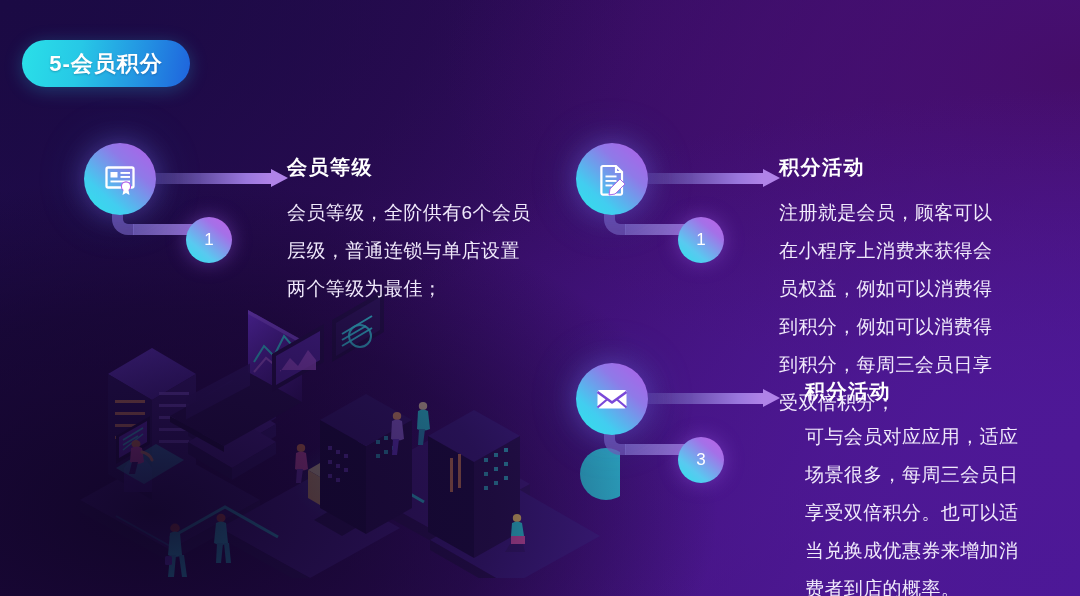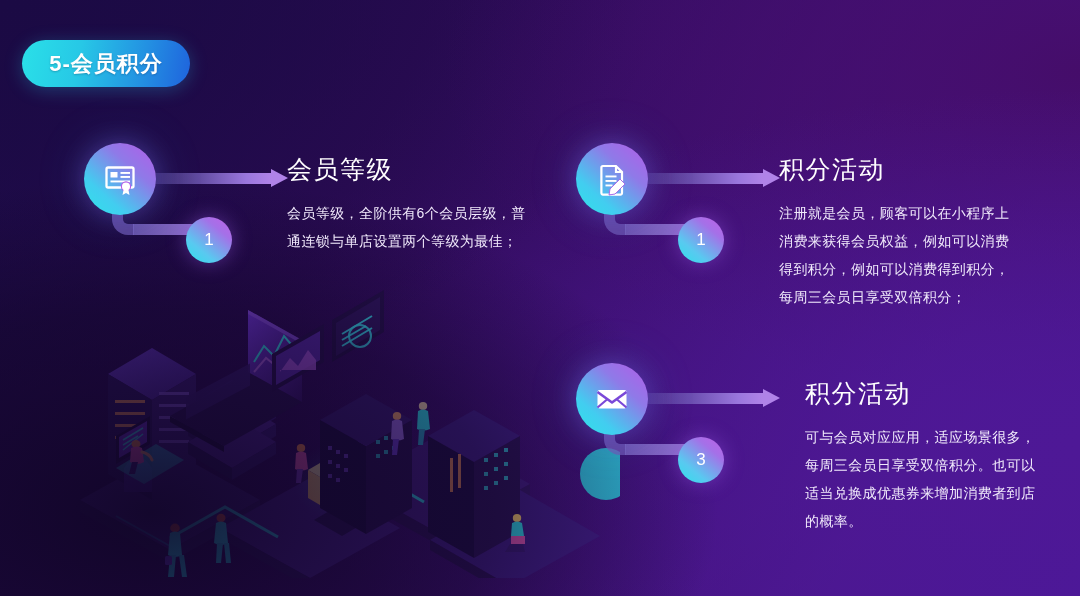--- a/index.html
+++ b/index.html
@@ -84,26 +84,26 @@
     position:absolute; width:46px; height:46px; border-radius:50%;
     background:linear-gradient(40deg,#2ee1ea 0%,#59c9f0 30%,#a471e8 72%,#c05fe6 100%);
     display:flex; align-items:center; justify-content:center;
     color:#fff; font-size:17px; font-weight:400;
     box-shadow:0 0 20px rgba(150,90,230,.45);
     z-index:5;
   }
 
   .txt{ position:absolute; }
   .heading{
-    color:#ffffff; font-size:25px; font-weight:400; letter-spacing:1.5px;
+    color:#ffffff; font-size:20px; font-weight:700; letter-spacing:1.5px;
     line-height:1; white-space:nowrap;
   }
   .body{
     margin-top:17px;
-    color:#f0e9fb; font-size:14px; font-weight:400;
+    color:#f0e9fb; font-size:19px; font-weight:400;
     line-height:2.0; letter-spacing:.4px;
   }
 </style>
 </head>
 <body>
 
 <div id="stage">
 
   <div id="illus">
     <svg viewBox="0 0 600 290" width="600" height="290" aria-hidden="true">

